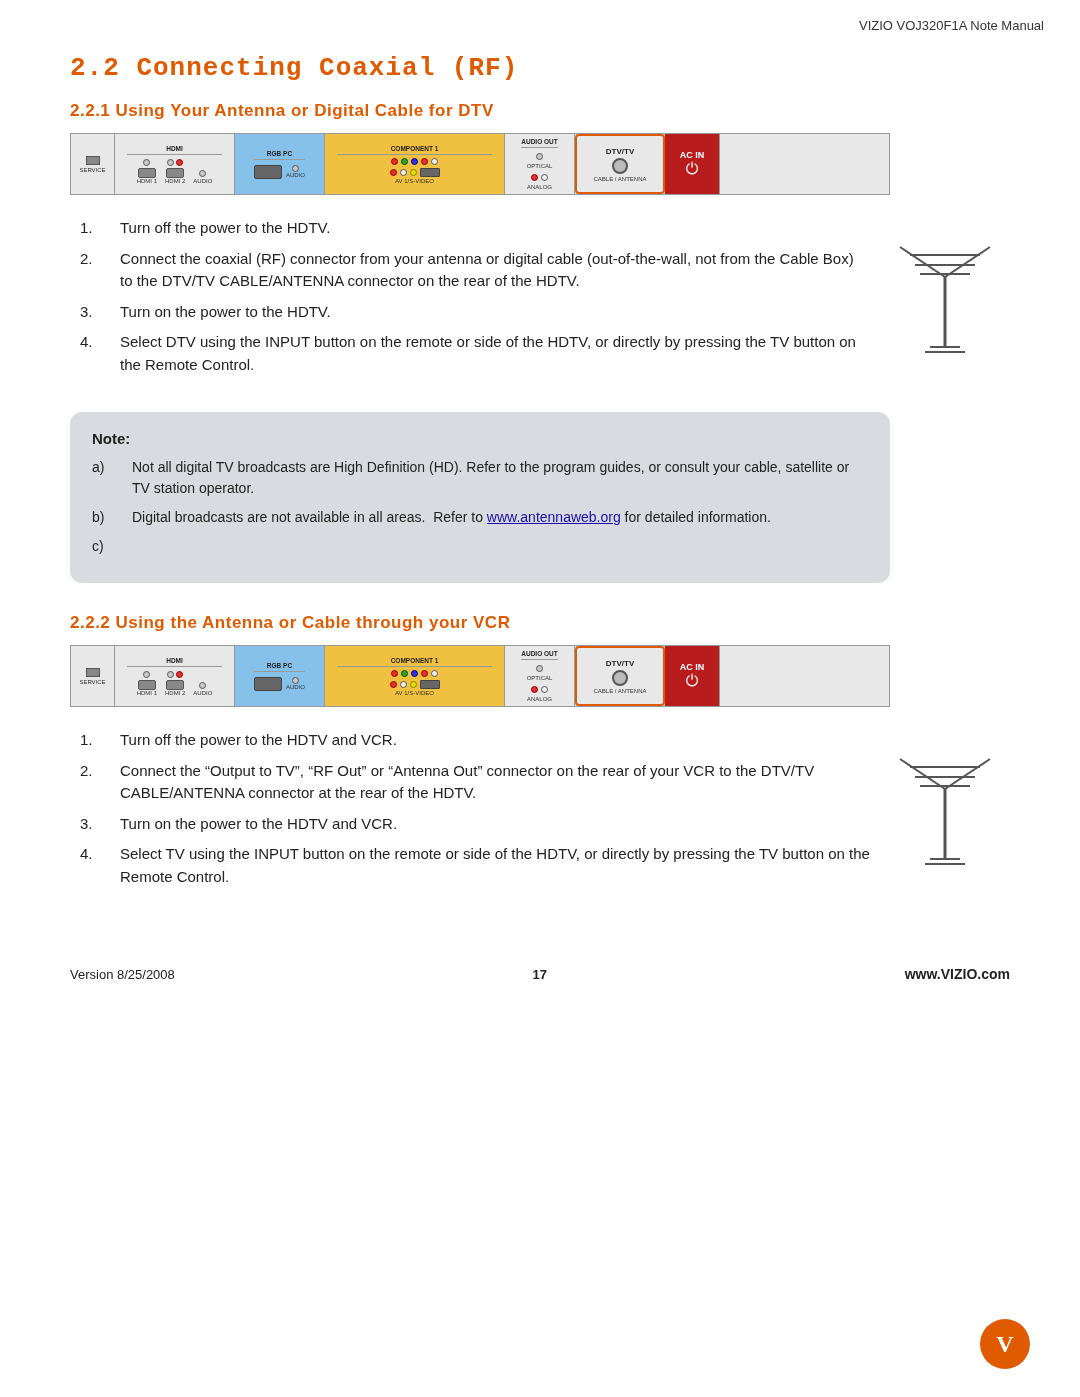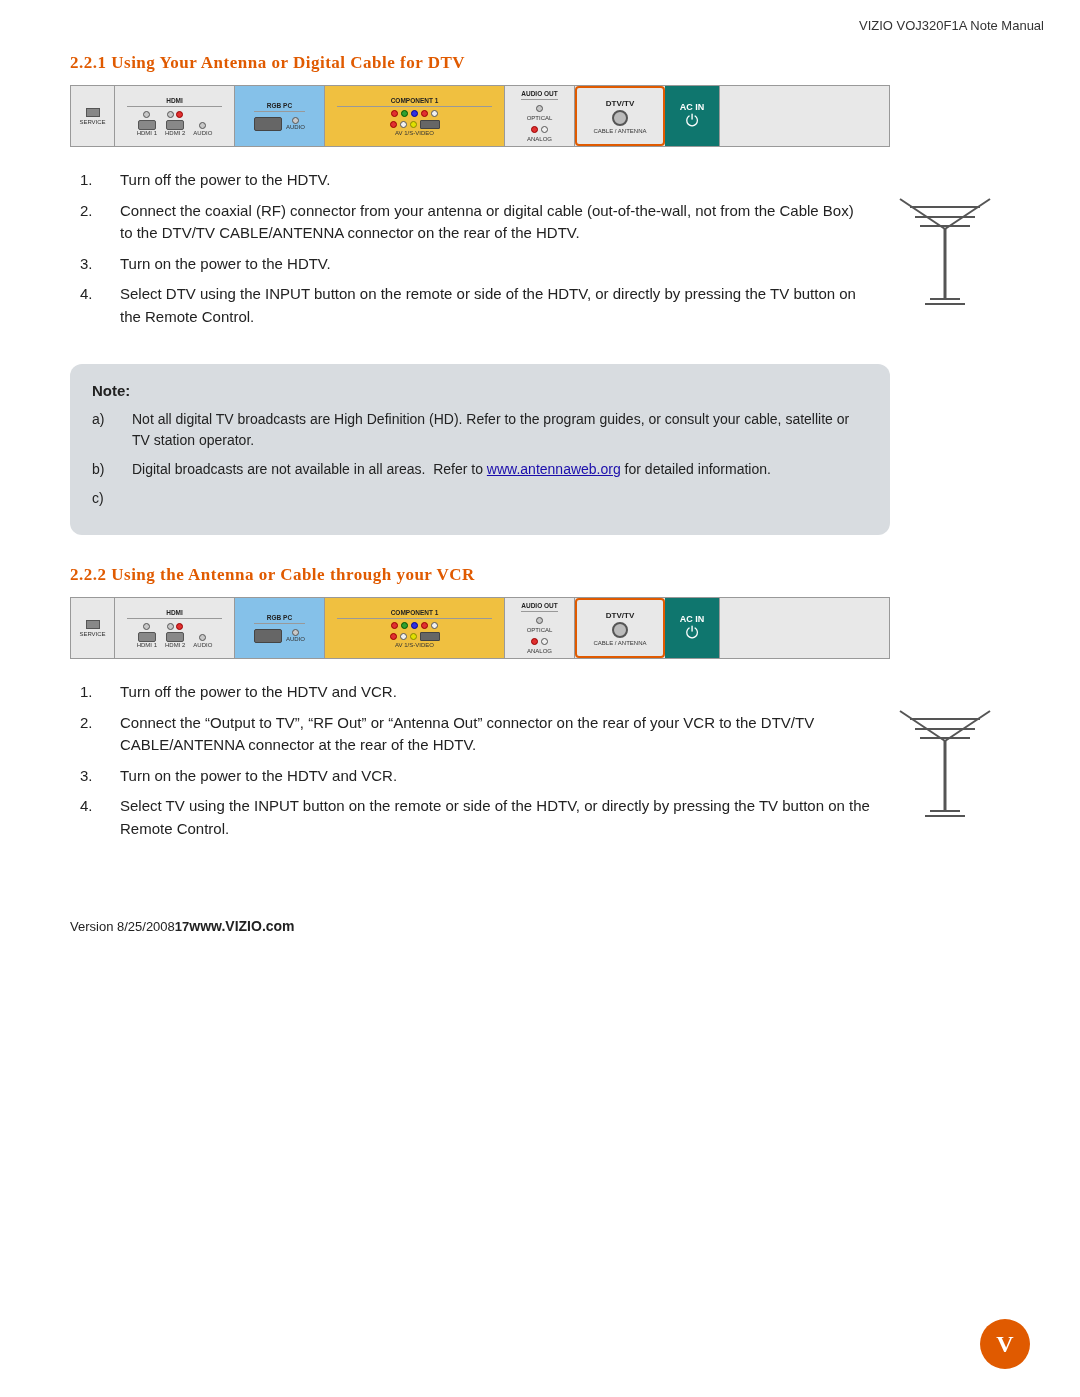--- a/index.html
+++ b/index.html
@@ -27,21 +27,21 @@
     .section-title {
       font-family: 'Courier New', monospace;
       color: #e05a00;
       font-size: 26px;
       font-weight: bold;
       margin-bottom: 18px;
       letter-spacing: 1px;
     }
 
     .subsection-title {
-      font-family: Liberation Serif, serif;
+      font-family: Liberation Sans, sans-serif;
       color: #e05a00;
       font-size: 17px;
       font-weight: bold;
       margin-bottom: 12px;
       letter-spacing: 0.5px;
     }
 
     
     .connector-bar {
       display: flex;
@@ -95,21 +95,21 @@
 
     .cb-section-dtv {
       width: 90px;
       background: #e8e8e8;
       border: 2px solid #e05a00;
       border-radius: 4px;
     }
 
     .cb-section-acin {
       width: 55px;
-      background: #0f766e;
+      background: #b91c1c;
       color: #fff;
       justify-content: center;
     }
 
     .port-rect {
       width: 14px;
       height: 9px;
       border: 1px solid #555;
       background: #888;
       display: inline-block;
@@ -250,20 +250,21 @@
       padding: 14px 18px;
       margin-top: 16px;
       max-width: 500px;
       font-size: 14px;
       line-height: 1.5;
     }
 
     
     .page-footer {
       display: flex;
+      justify-content: space-between;
       align-items: center;
       padding: 10px 70px;
       border-top: none;
       margin-top: 10px;
     }
 
     .footer-version {
       font-size: 13px;
     }
 
@@ -384,20 +385,21 @@
       margin-bottom: 2px;
     }
   </style>
 </head>
 <body>
 
 <div class="header-right">VIZIO VOJ320F1A Note Manual</div>
 
 <div class="page-content">
 
+  <h1 class="section-title">2.2 Connecting Coaxial (RF)</h1>
 
   <h2 class="subsection-title">2.2.1 Using Your Antenna or Digital Cable for DTV</h2>
 
   <div class="connector-bar">
 
     <div class="cb-section cb-section-service">
       <div class="service-port">
         <div class="port-rect"></div>
         <div class="cb-port-label">SERVICE</div>
       </div>

